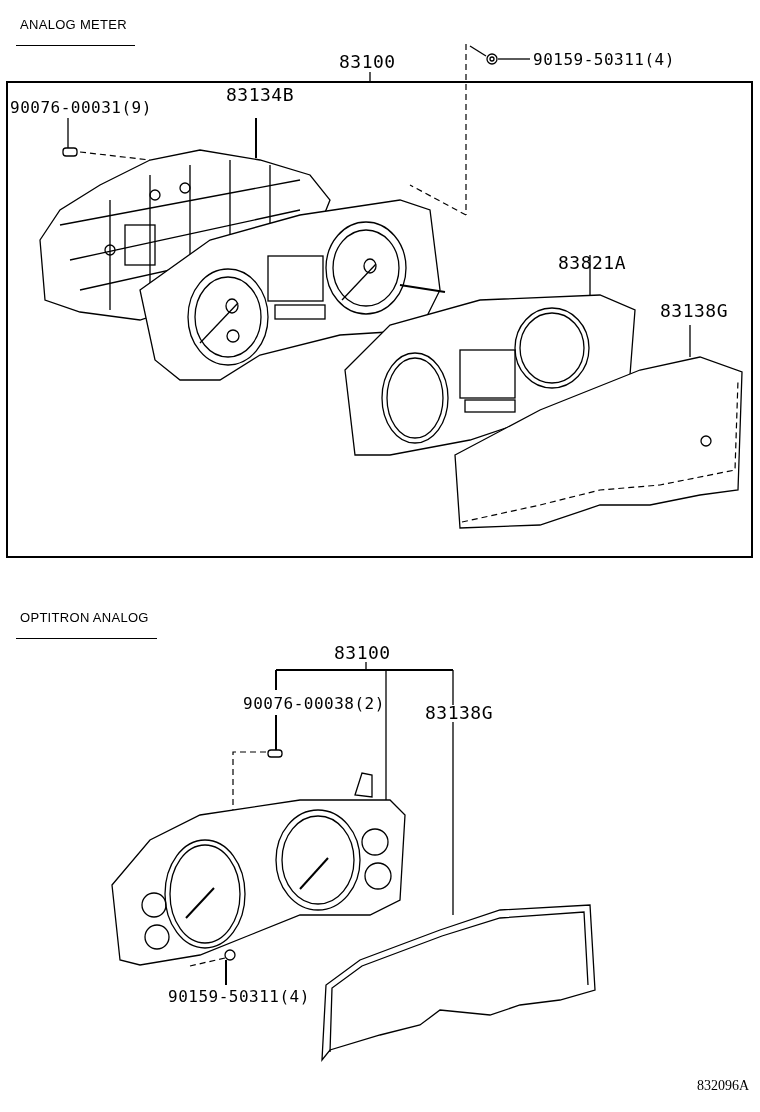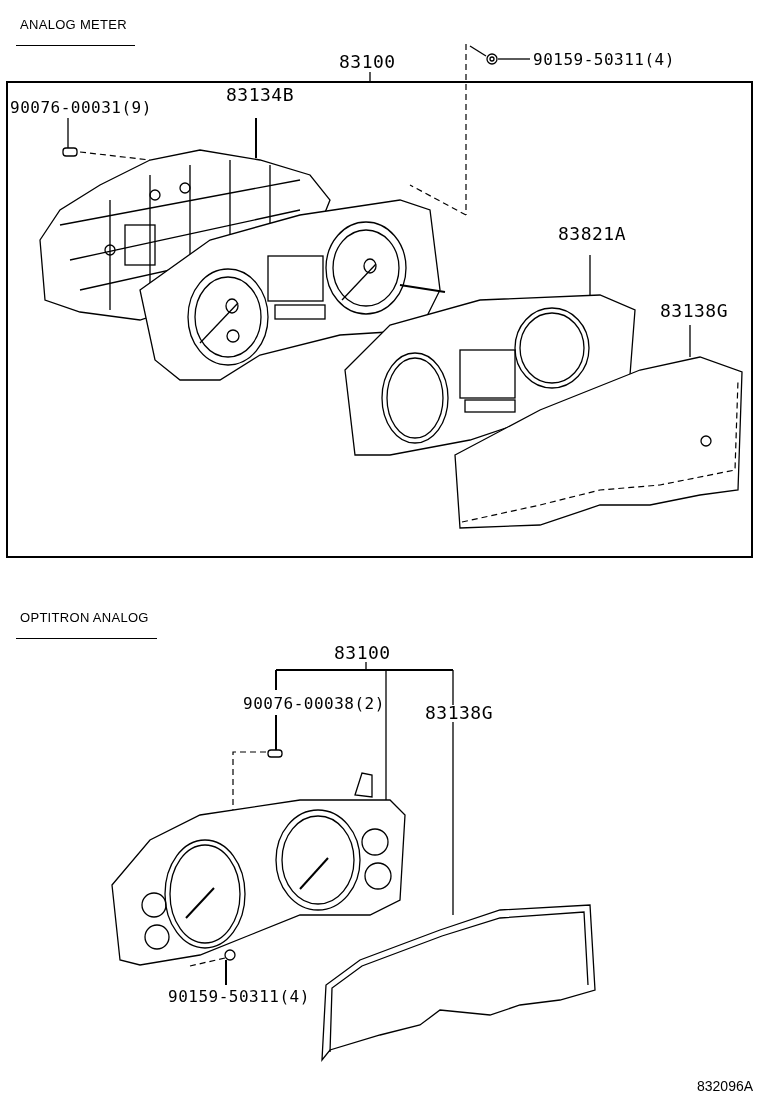--- a/index.html
+++ b/index.html
@@ -1,20 +1,20 @@
 <!DOCTYPE html>
 <html><head>
   <meta charset="utf-8">
   <style>
     html, body { margin: 0; padding: 0; background: #ffffff; }
     body { width: 760px; height: 1112px; position: relative; overflow: hidden; font-family: "DejaVu Sans Mono", monospace; color: #000; }
     .section-title { position: absolute; font-family: "Liberation Sans", sans-serif; font-size: 13px; letter-spacing: 0.3px; border-bottom: 1.5px solid #000; padding: 0 8px 13px 4px; }
     .part-label { position: absolute; font-family: "DejaVu Sans Mono", monospace; font-weight: normal; font-size: 16px; white-space: nowrap; letter-spacing: 0.5px; }
     .part-label.big { font-size: 18px; }
-    .ref-code { position: absolute; font-family: Liberation Sans, sans-serif; font-size: 14px; }
+    .ref-code { position: absolute; font-family: Liberation Serif, serif; font-size: 14px; }
     svg.art { position: absolute; left: 0; top: 0; }
     svg.art .ln { fill: none; stroke: #000; stroke-width: 1.3; }
     svg.art .thick { fill: none; stroke: #000; stroke-width: 2; }
     svg.art .dash { fill: none; stroke: #000; stroke-width: 1.2; stroke-dasharray: 6 4; }
     svg.art .fillw { fill: #fff; stroke: #000; stroke-width: 1.3; }
   </style>
 </head>
 <body>
 
 <svg class="art" width="760" height="1112" viewBox="0 0 760 1112">
@@ -127,21 +127,21 @@
     <path class="fillw" d="M322 1060 L326 985 L360 960 L440 930 L500 910 L590 905 L595 990 L560 1000 L520 1005 L490 1015 L440 1010 L420 1025 L380 1035 L330 1050 Z"></path>
     <path class="ln" d="M330 1052 L332 988 L362 966 L442 936 L500 918 L584 912 L588 985"></path>
   </g>
 </svg>
 
 <div class="section-title" style="left:16px; top:17px;">ANALOG  METER</div>
 <div class="part-label big" style="left:339px; top:51px;">83100</div>
 <div class="part-label" style="left:10px; top:98px;">90076-00031(9)</div>
 <div class="part-label big" style="left:226px; top:84px;">83134B</div>
 <div class="part-label" style="left:533px; top:50px;">90159-50311(4)</div>
-<div class="part-label big" style="left:558px; top:223px;">83821A</div>
+<div class="part-label big" style="left:558px; top:252px;">83821A</div>
 <div class="part-label big" style="left:660px; top:300px;">83138G</div>
 
 <div class="section-title" style="left:16px; top:610px;">OPTITRON ANALOG</div>
 <div class="part-label big" style="left:334px; top:642px;">83100</div>
 <div class="part-label" style="left:218px; top:694px;margin-left:25px;">90076-00038(2)</div>
 <div class="part-label big" style="left:425px; top:702px;">83138G</div>
 <div class="part-label" style="left:168px; top:987px;">90159-50311(4)</div>
 
 <div class="ref-code" style="left:697px; top:1078px;">832096A</div>
 

